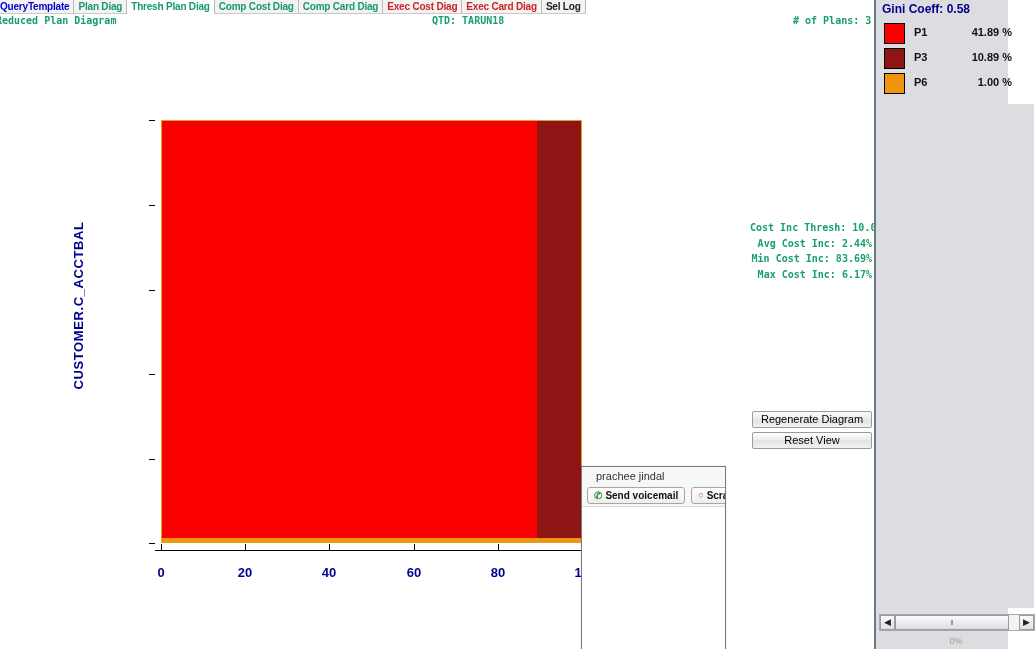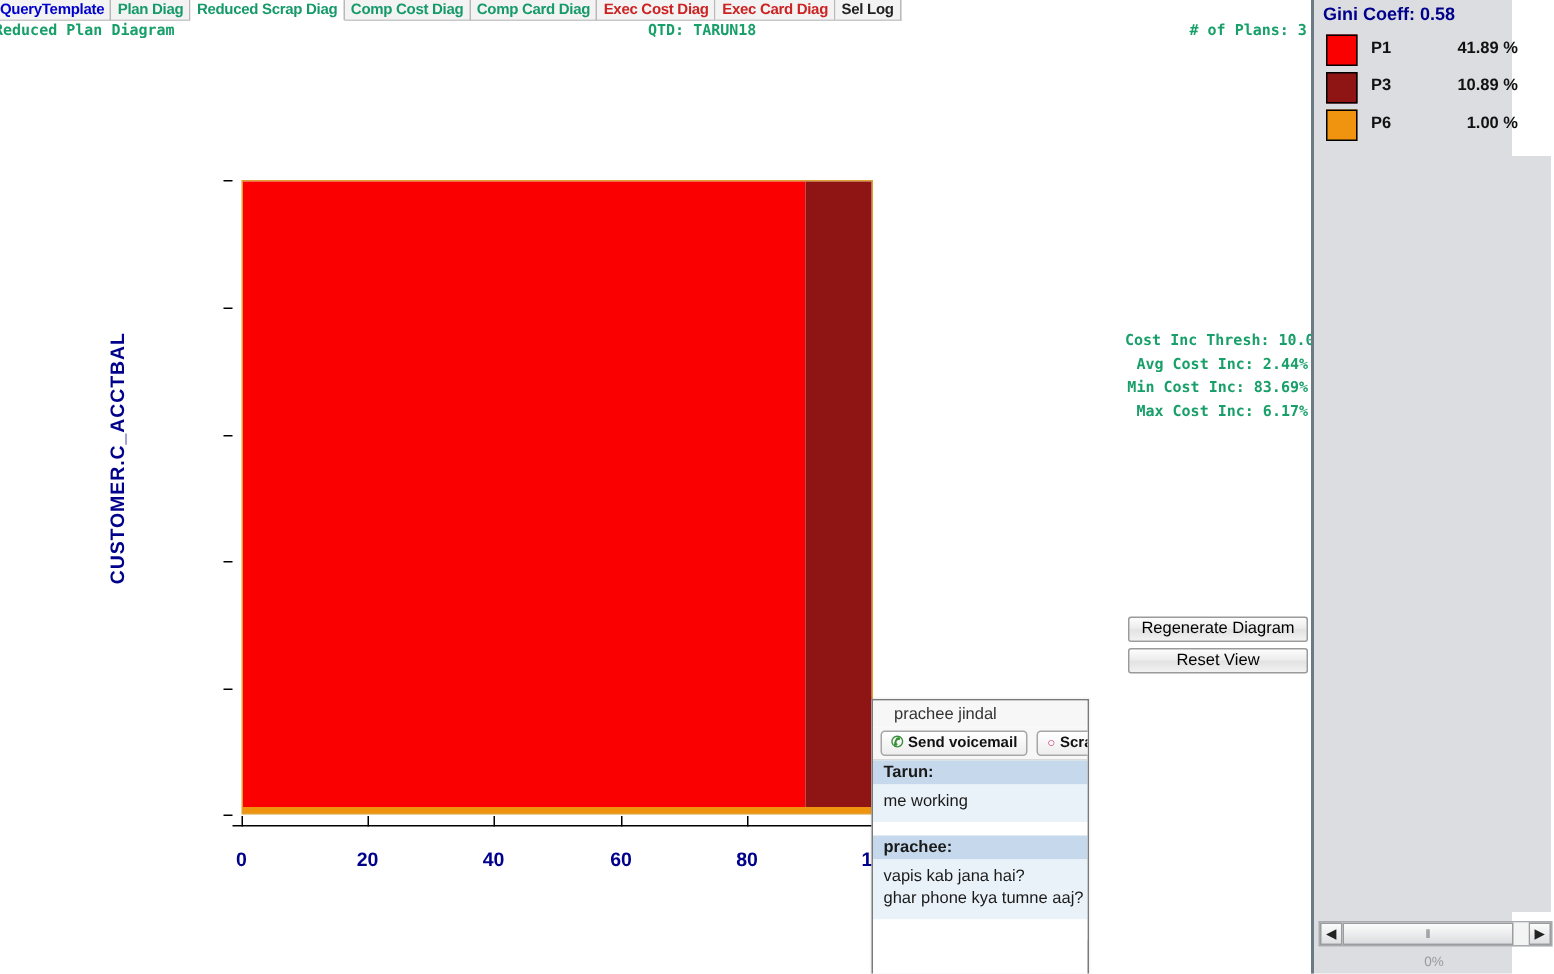--- a/index.html
+++ b/index.html
@@ -366,21 +366,21 @@
     height: 14px;
     background: #ffffff;
   }
 </style>
 </head>
 <body>
 
 <div class="tabbar">
     <div class="tab blue first">QueryTemplate</div>
     <div class="tab green">Plan Diag</div>
-    <div class="tab green active">Reduced Scrap Diag</div>
+    <div class="tab green active">Thresh Plan Diag</div>
     <div class="tab green">Comp Cost Diag</div>
     <div class="tab green">Comp Card Diag</div>
     <div class="tab red">Exec Cost Diag</div>
     <div class="tab red">Exec Card Diag</div>
     <div class="tab dark">Sel Log</div>
   </div>
 
 <div class="statusline">
   <span class="st-left">Reduced Plan Diagram</span>
   <span class="st-mid">QTD: TARUN18</span>
@@ -470,26 +470,14 @@
   <div class="chat-actions">
     <div class="chatbtn">
       <span class="ic-phone">✆</span>
       <span>Send voicemail</span>
     </div>
     <div class="chatbtn">
       <span class="ic-scrap">○</span>
       <span>Scrap</span>
     </div>
   </div>
-  <div id="chat-log">
-      <div class="msg-head">Tarun:</div>
-      <div class="msg-body">
-        <div>me working</div>
-      </div>
-      <div class="msg-gap"></div>
-      <div class="msg-head">prachee:</div>
-      <div class="msg-body">
-        <div>vapis kab jana hai?</div>
-        <div>ghar phone kya tumne aaj?</div>
-      </div>
-    </div>
   <div class="chat-foot"></div>
 </div>
 
 </body></html>

